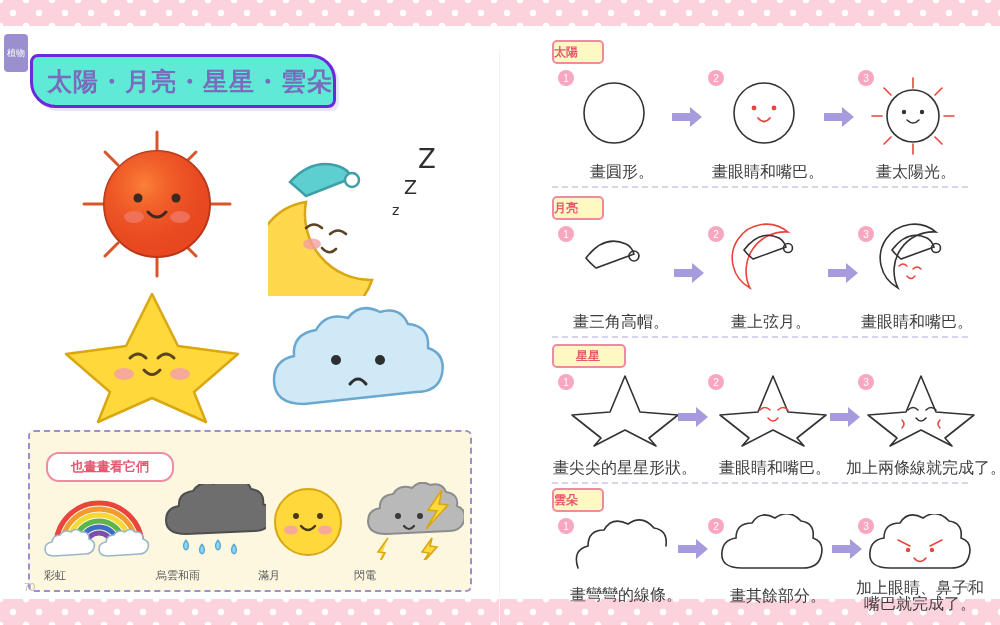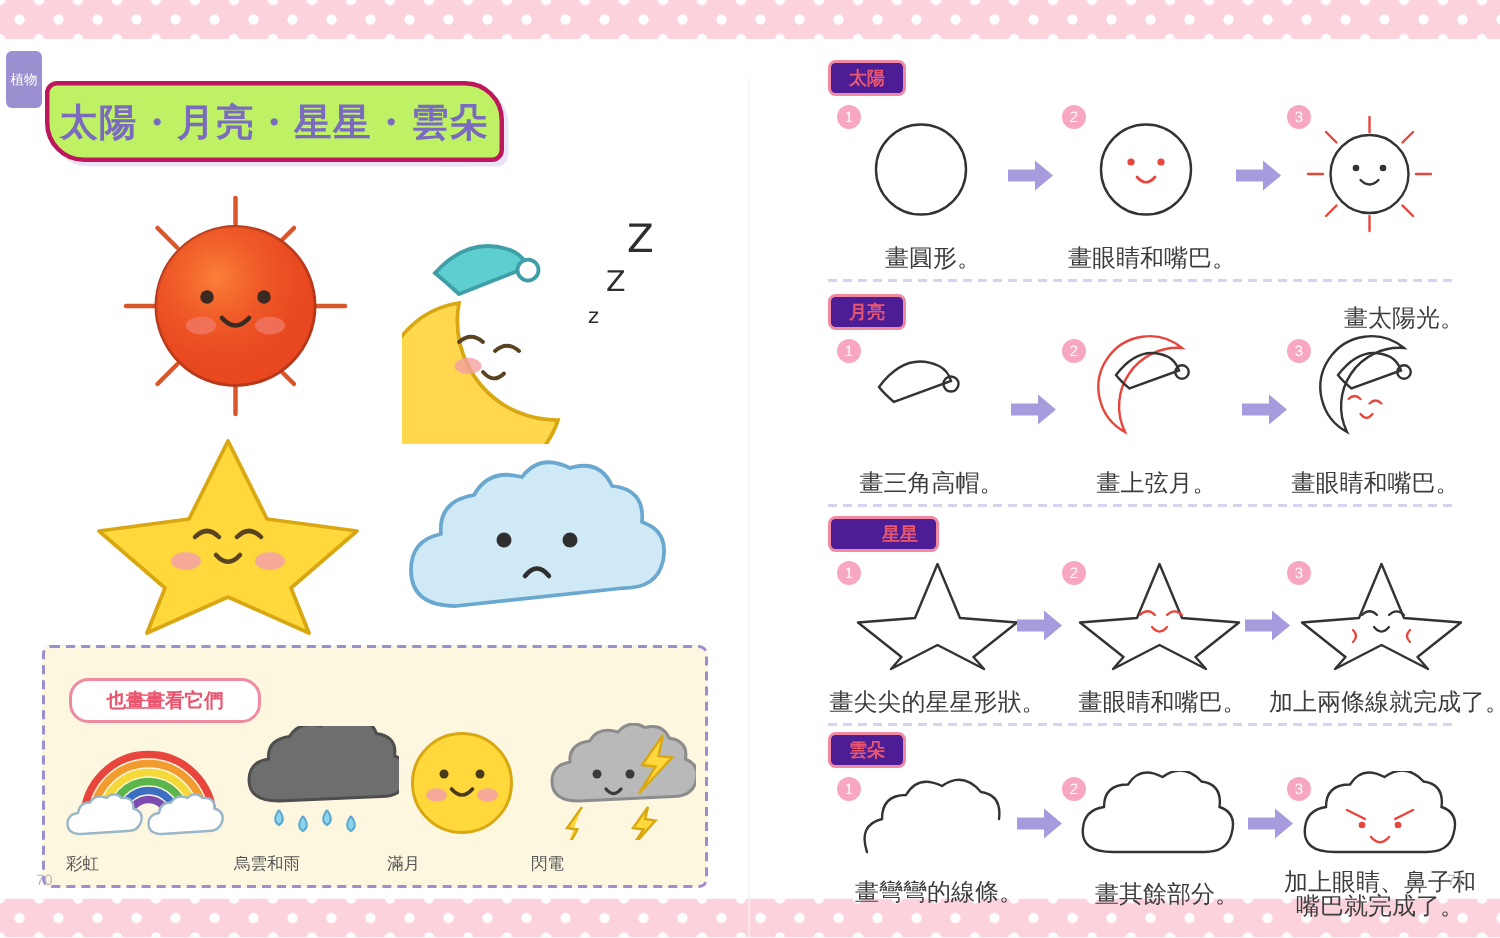--- a/index.html
+++ b/index.html
@@ -28,22 +28,22 @@
   
   .left{position:absolute;left:0;top:0;width:500px;height:573px;}
   .cat-tab{
     position:absolute;left:4px;top:8px;width:24px;height:38px;
     background:#9b8fd0;border-radius:4px;color:#fff;font-size:9px;
     display:flex;flex-direction:column;align-items:center;justify-content:center;
     line-height:11px;letter-spacing:0;
   }
   .title-banner{
     position:absolute;left:30px;top:28px;width:300px;height:48px;
-    background:#bef264;border:3px solid #be185d;border-radius:8px 26px 8px 26px;
-    display:flex;align-items:center;justify-content:center;
+    background:#5eead4;border:3px solid #6d28d9;border-radius:8px 26px 8px 26px;
+    display:flex;align-items:center;justify-content:flex-end;
     box-shadow:3px 3px 0 #e9e5f7;
   }
   .title-banner .txt{
     font-size:25px;font-weight:bold;color:#7a6bbf;letter-spacing:1px;
     font-family:"DejaVu Sans", sans-serif;
   }
   .banner-tail{
     position:absolute;left:297px;top:62px;width:26px;height:20px;
     background:#ffffff;border-right:3px solid #9b8fd0;border-bottom:3px solid #9b8fd0;
     transform:skewX(-22deg);border-radius:0 0 10px 0;
@@ -77,22 +77,22 @@
     position:absolute;font-size:10px;color:#b9b9b9;
     font-family:"Liberation Sans", sans-serif;
   }
   .pn-left{left:24px;top:556px;}
   .pn-right{right:24px;top:556px;}
 
   
   .right{position:absolute;left:500px;top:0;width:500px;height:573px;}
   .sec-tag{
     position:absolute;left:52px;width:48px;height:20px;
-    background:#4c1d95;border:2px solid #f08aa0;border-radius:5px;
-    display:flex;align-items:center;justify-content:center;
+    background:#fef9c3;border:2px solid #f08aa0;border-radius:5px;
+    display:flex;align-items:center;justify-content:flex-start;
     font-size:12px;color:#e8566f;font-weight:bold;
     font-family:"DejaVu Sans", sans-serif;
   }
   .sec-rule{
     position:absolute;left:52px;width:416px;height:0;
     border-top:2px dashed #d9d2ef;
   }
   .step-num{
     position:absolute;width:16px;height:16px;border-radius:50%;
     background:#f7a8c0;color:#fff;font-size:10px;
@@ -276,21 +276,21 @@
         <line x1="26" y1="70" x2="33" y2="63"></line>
           <line x1="84" y1="70" x2="77" y2="63"></line>
       </g>
       <circle cx="55" cy="42" r="26" fill="none" stroke="#333" stroke-width="1.6"></circle>
       <circle cx="46" cy="38" r="2.2" fill="#333"></circle>
       <circle cx="64" cy="38" r="2.2" fill="#333"></circle>
       <path d="M49 46 q6 6 12 0" fill="none" stroke="#333" stroke-width="1.6" stroke-linecap="round"></path>
     </svg>
     <div class="cap" style="left:62px;top:138px;width:120px;">畫圓形。</div>
     <div class="cap" style="left:208px;top:138px;width:120px;">畫眼睛和嘴巴。</div>
-    <div class="cap" style="left:376px;top:138px;width:120px;margin-top:40px;">畫太陽光。</div>
+    <div class="cap" style="left:356px;top:138px;width:120px;">畫太陽光。</div>
     <div class="sec-rule" style="top:160px;"></div>
 
     <div class="sec-tag" style="top:170px;">
       <span>月亮</span>
     </div>
     <div class="step-num" style="left:58px;top:200px;">1</div>
     <svg class="art" style="left:76px;top:198px;" width="90" height="70" viewBox="0 0 90 70">
       <path d="M10 34 q18 -24 40 -14 q6 3 8 10 l-38 14 q-7 -6 -10 -10 z" fill="none" stroke="#333" stroke-width="1.6"></path>
       <circle cx="58" cy="32" r="5" fill="none" stroke="#333" stroke-width="1.6"></circle>
     </svg>

